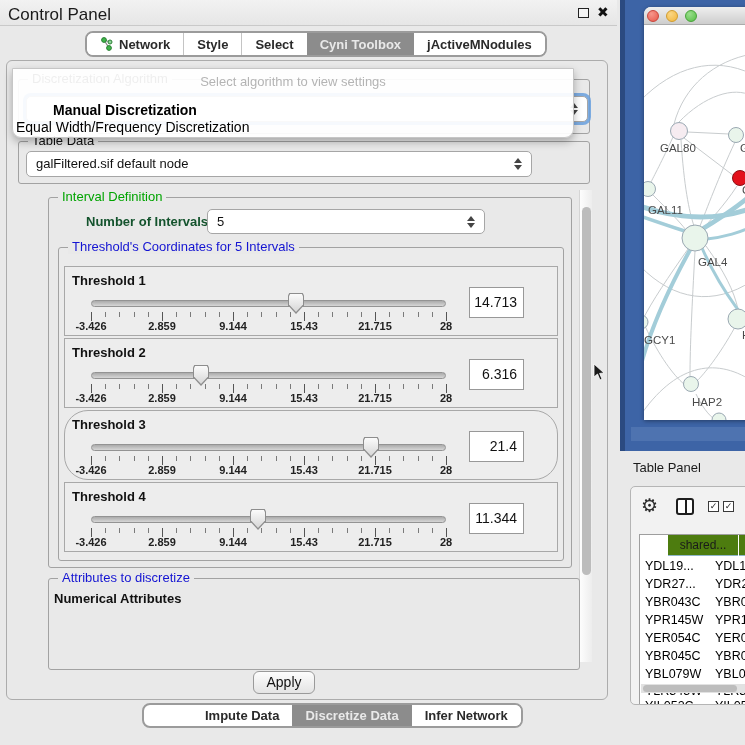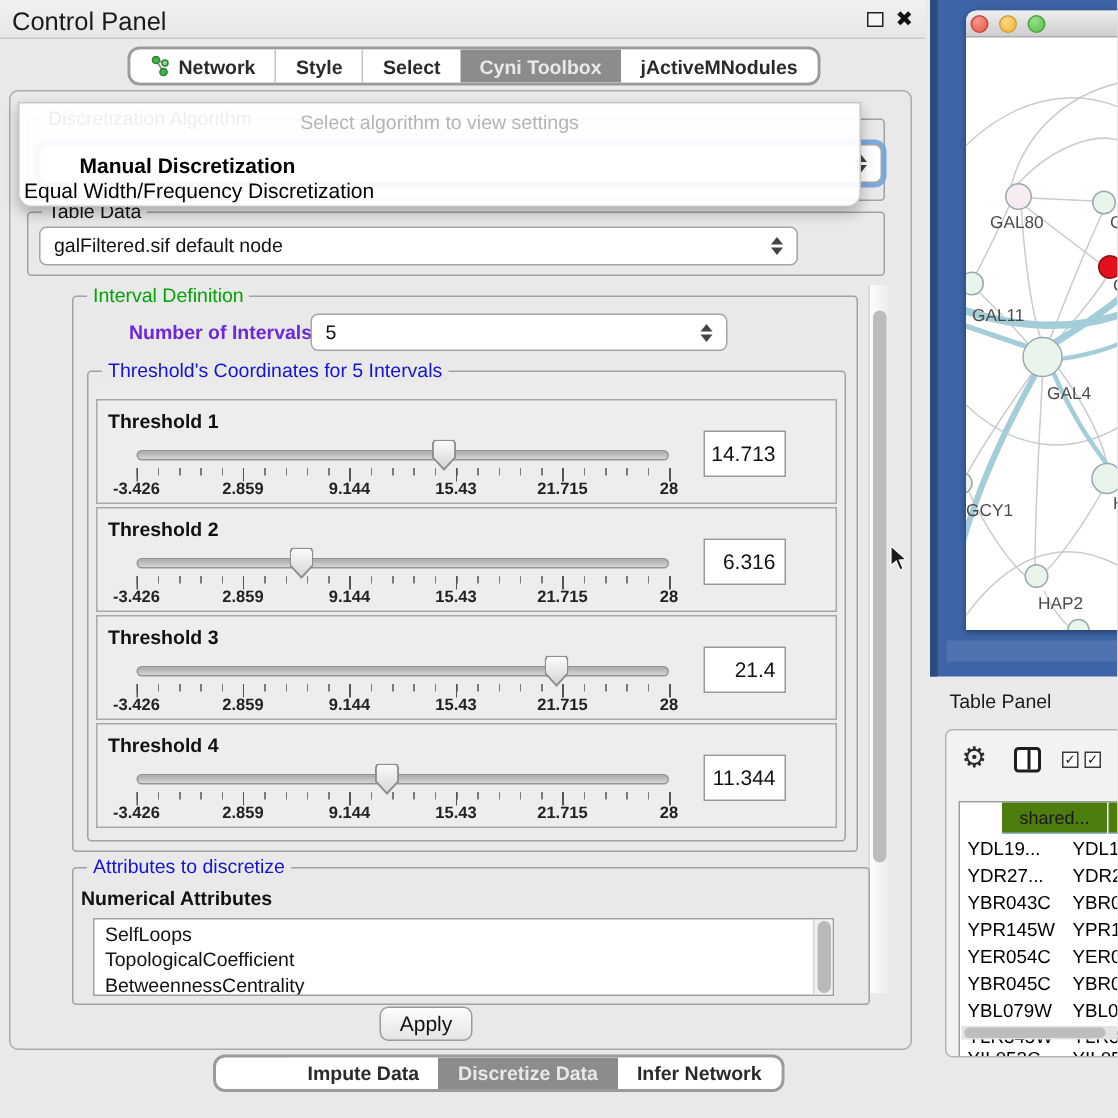--- a/index.html
+++ b/index.html
@@ -151,21 +151,21 @@
     <span class="spinner"></span>
   </div>
 
   <div class="abs scrollbar-v">
     <div class="thumb"></div>
   </div>
 
   <div class="abs fs" style="left:48px; top:197px; width:524px; height:371px;">
     <span class="legend green">Interval Definition</span>
   </div>
-  <div class="abs" style="left:86px; top:214px; font-size:13px; font-weight:bold; color:#6d28d9;">Number of Intervals</div>
+  <div class="abs" style="left:86px; top:214px; font-size:13px; font-weight:bold; color:#14532d;">Number of Intervals</div>
   <div class="combo" style="left:207px; top:209px; width:278px; height:25px;">
     <span>5</span>
     <span class="spinner"></span>
   </div>
 
   <div class="abs fs" style="left:58px; top:247px; width:506px; height:314px; background:#EBEBEB;">
     <span class="legend blue" style="background:#E9E9E9;">Threshold's Coordinates for 5 Intervals</span>
   </div>
 
   <div class="thr-panel" style="top:266px;">
@@ -191,21 +191,21 @@
     <div class="handle" style="left:128px;"></div>
     <span class="tick-label" style="left:-4px;">-3.426</span>
     <span class="tick-label" style="left:67px;">2.859</span>
     <span class="tick-label" style="left:138px;">9.144</span>
     <span class="tick-label" style="left:209px;">15.43</span>
     <span class="tick-label" style="left:280px;">21.715</span>
     <span class="tick-label" style="left:351px;">28</span>
     <div class="val-box">6.316</div>
   </div>
 
-  <div class="thr-panel" style="top:410px;">
+  <div class="thr-panel" style="top:410px;border-radius:24px;">
     <span class="thr-name">Threshold 3</span>
     <div class="track"></div>
     <div class="ticks-minor"></div>
     <div class="ticks-major"></div>
     <div class="handle" style="left:298px;"></div>
     <span class="tick-label" style="left:-4px;">-3.426</span>
     <span class="tick-label" style="left:67px;">2.859</span>
     <span class="tick-label" style="left:138px;">9.144</span>
     <span class="tick-label" style="left:209px;">15.43</span>
     <span class="tick-label" style="left:280px;">21.715</span>
@@ -225,28 +225,20 @@
     <span class="tick-label" style="left:209px;">15.43</span>
     <span class="tick-label" style="left:280px;">21.715</span>
     <span class="tick-label" style="left:351px;">28</span>
     <div class="val-box">11.344</div>
   </div>
 
   <div class="abs fs" style="left:48px; top:578px; width:532px; height:92px;">
     <span class="legend blue">Attributes to discretize</span>
   </div>
   <div class="abs" style="left:54px; top:591px; font-size:13px; font-weight:bold; color:#111;">Numerical Attributes</div>
-  <div class="abs list-box">
-    <span class="list-item" style="top:2px;">SelfLoops</span>
-    <span class="list-item" style="top:19px;">TopologicalCoefficient</span>
-    <span class="list-item" style="top:36px;">BetweennessCentrality</span>
-    <div class="list-sb">
-        <div class="thumb"></div>
-      </div>
-  </div>
 
   <div class="abs apply-btn">Apply</div>
 
   <div class="abs" style="left:142px; top:703px;">
     <div class="tabgroup" style="height:25px;padding-left:48px;">
       <div class="tab">
           <span>Impute Data</span>
         </div>
       <div class="tab selected">
           <span>Discretize Data</span>

